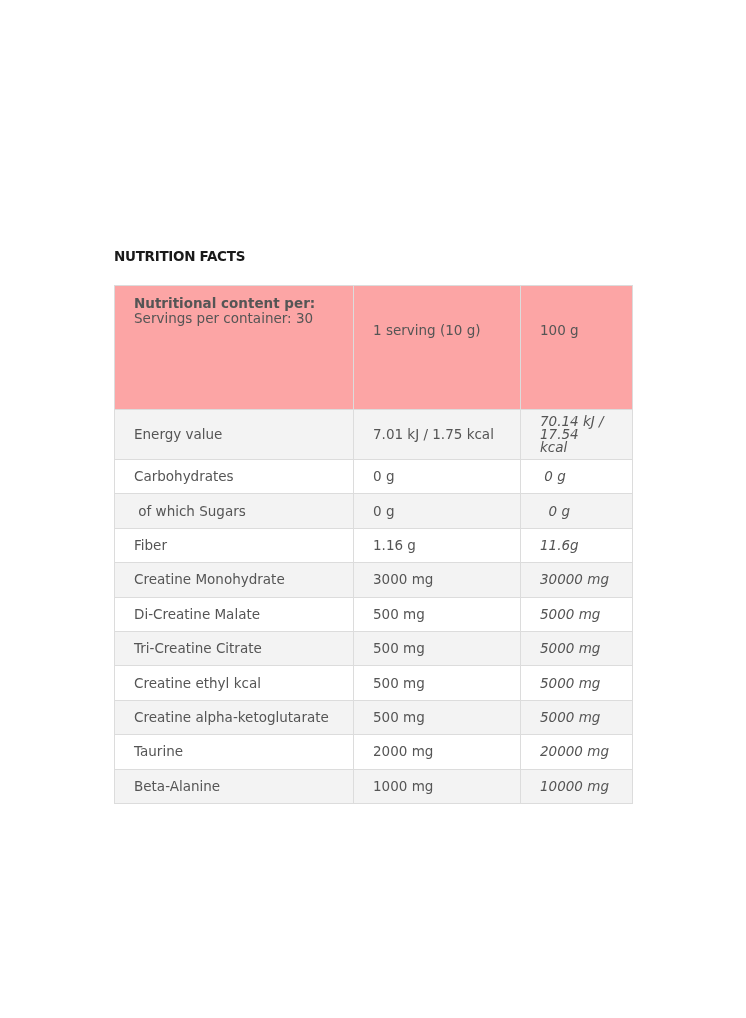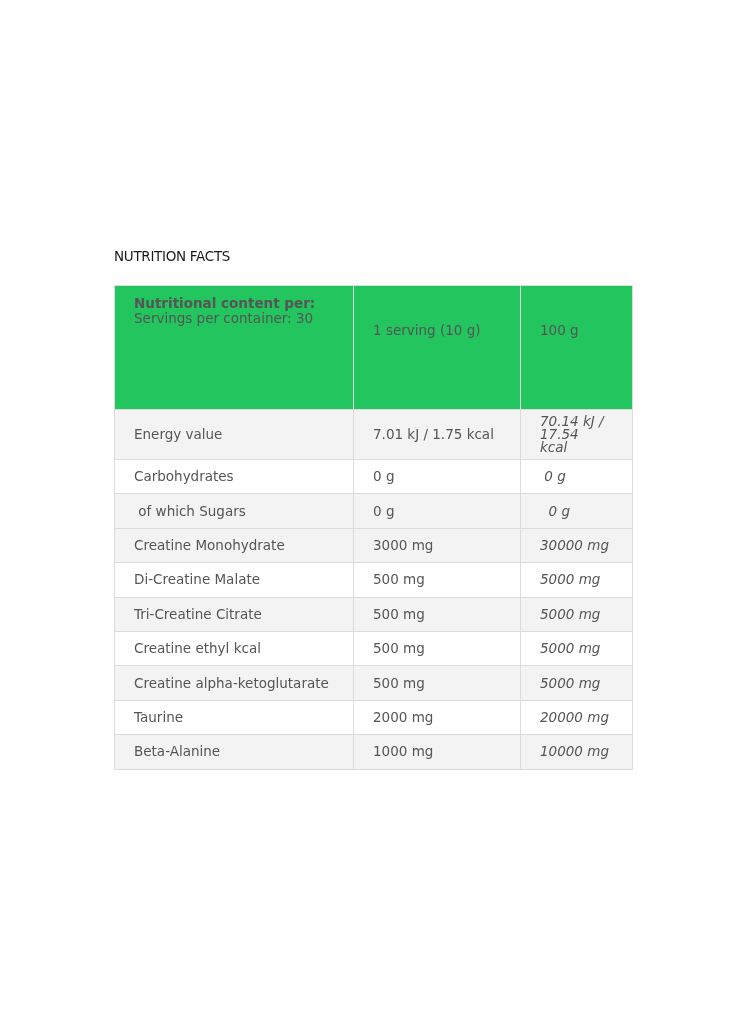--- a/index.html
+++ b/index.html
@@ -3,35 +3,35 @@
 <meta charset="utf-8">
 <style>
   html, body { margin: 0; padding: 0; }
   body {
     width: 746px; height: 1018px; background: #ffffff;
     font-family: "DejaVu Sans", sans-serif; color: #555555;
     position: relative; overflow: hidden;
   }
   .title {
     position: absolute; left: 114px; top: 248px;
-    font-size: 13.5px; font-weight: normal; color: #1a1a1a; letter-spacing: -0.3px;
+    font-size: 13.5px; font-weight: bold; color: #1a1a1a; letter-spacing: -0.3px;
   }
   table {
     position: absolute; left: 114px; top: 285px;
     width: 518px; border-collapse: collapse; table-layout: fixed;
     font-size: 13.5px;
   }
   td {
     border: 1px solid #dcdcdc; padding: 0 0 0 19px; vertical-align: middle;
     line-height: 15px; color: #555;
   }
   col.c1 { width: 239px; }
   col.c2 { width: 167px; }
   col.c3 { width: 112px; }
-  tr.head td { height: 86px; background: #22c55e; }
+  tr.head td { height: 86px; background: #fca5a5; }
   tr.head td.label { vertical-align: top; padding-top: 10px; }
   tr.head td.v { vertical-align: top; padding-top: 37px; }
   .hl1 { font-weight: bold; color: #555; display: block; }
   .hl2 { display: block; margin-top: 0; }
   tr.row td { height: 33.4px; }
   tr.row.energy td { height: 49px; }
   tr.row.gray td { background: #f3f3f3; }
   tr.row td.v3 { padding-left: 19px; font-style: italic; }
 </style>
 </head>
@@ -64,20 +64,25 @@
   <tr class="row">
     <td>Carbohydrates</td>
     <td>0 g</td>
     <td class="v3" style="white-space:pre"> 0 g</td>
   </tr>
   <tr class="row gray">
     <td style="white-space:pre"> of which Sugars</td>
     <td>0 g</td>
     <td class="v3" style="white-space:pre">  0 g</td>
   </tr>
+  <tr class="row">
+    <td>Fiber</td>
+    <td>1.16 g</td>
+    <td class="v3">11.6g</td>
+  </tr>
   <tr class="row gray">
     <td>Creatine Monohydrate</td>
     <td>3000 mg</td>
     <td class="v3">30000 mg</td>
   </tr>
   <tr class="row">
     <td>Di-Creatine Malate</td>
     <td>500 mg</td>
     <td class="v3">5000 mg</td>
   </tr>

